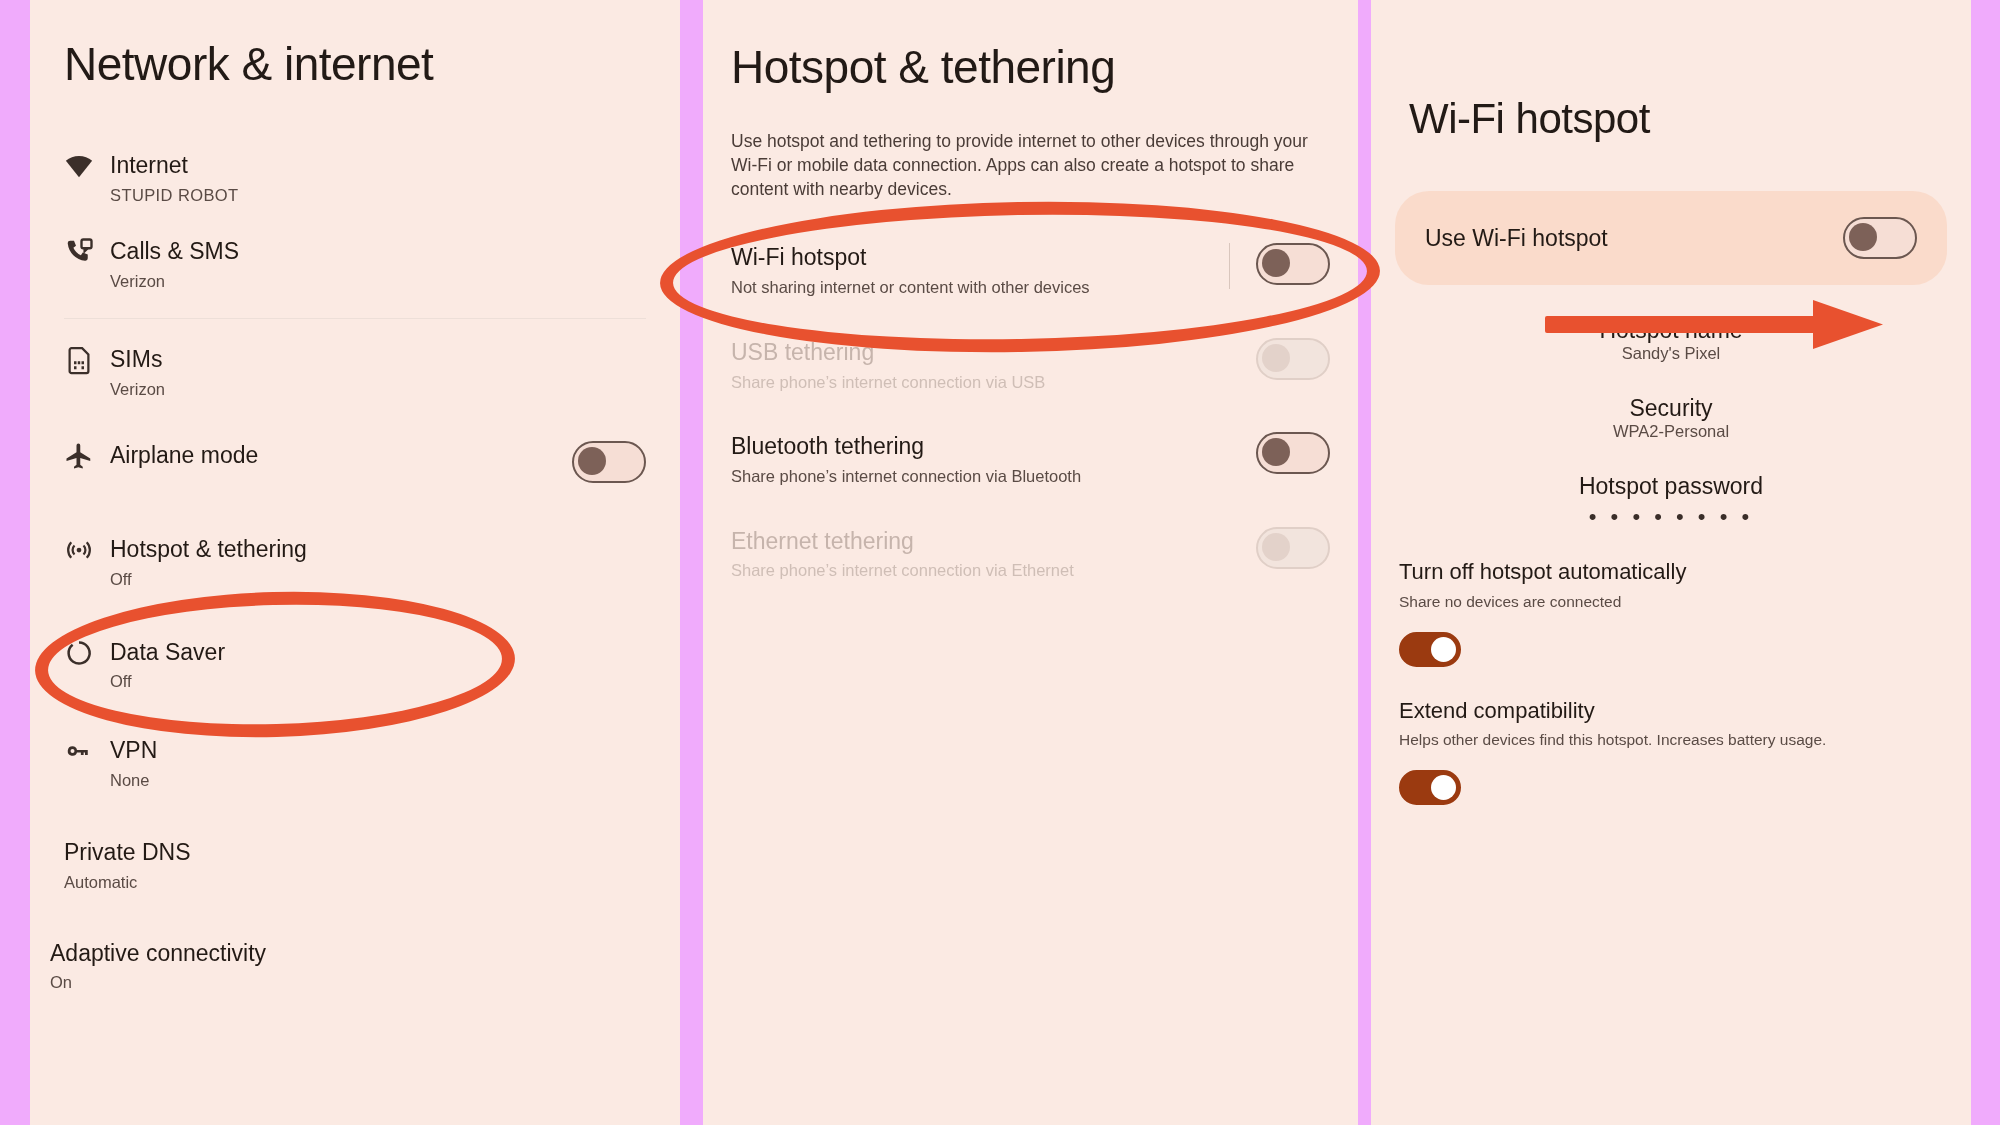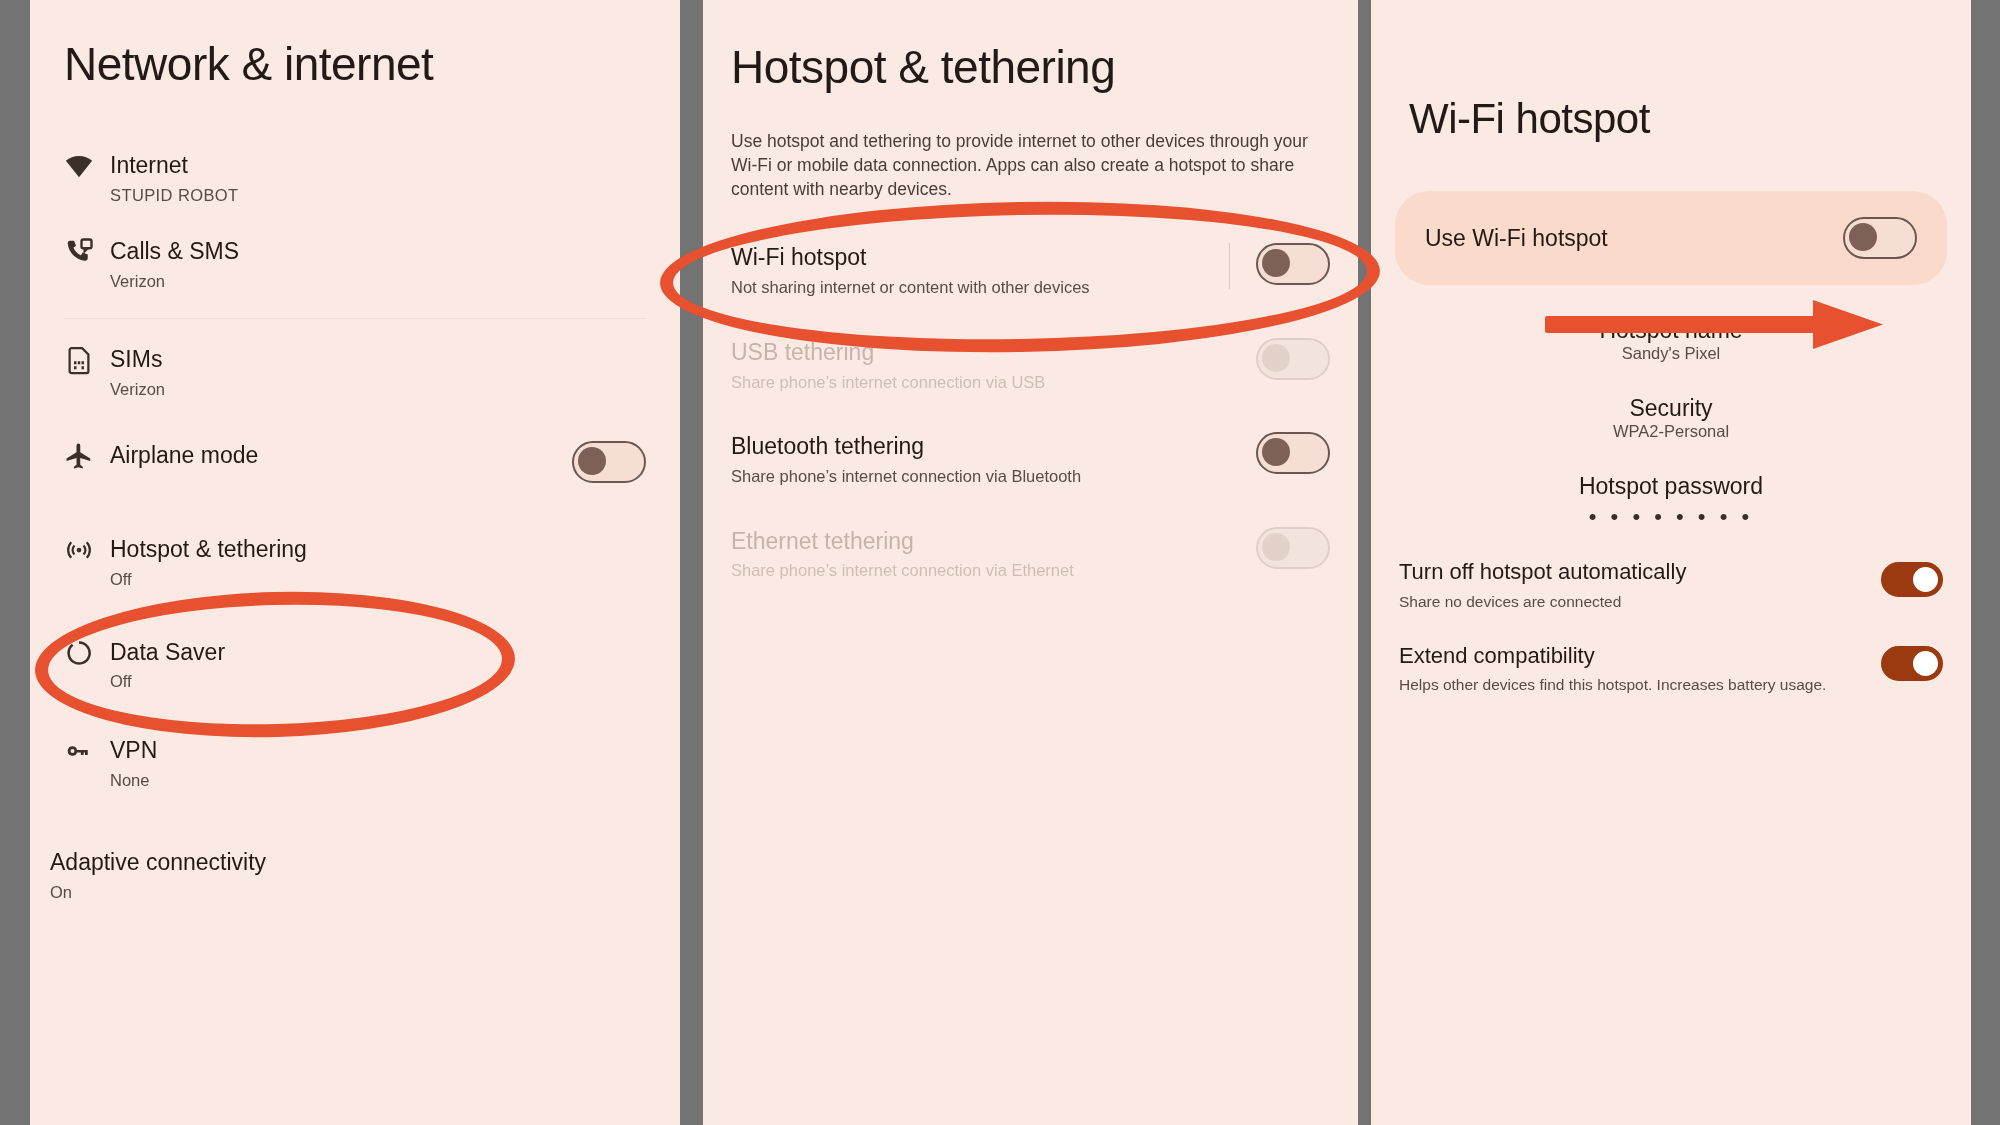--- a/index.html
+++ b/index.html
@@ -5,21 +5,21 @@
   * { box-sizing: border-box; margin: 0; padding: 0; }
   html, body {
     width: 2000px; height: 1125px;
     font-family: "Liberation Sans", sans-serif;
     background: #6050a8;
     overflow: hidden;
   }
   #root {
     position: relative;
     width: 2000px; height: 1125px;
-    background: #737373;
+    background: #f0abfc;
   }
 
   
   .panel {
     position: absolute;
     top: 0;
     height: 1125px;
     background: #fbeae3;
     overflow: hidden;
   }
@@ -171,21 +171,22 @@
     letter-spacing: 4px;
     color: #3a2e29;
     margin-top: 6px;
     line-height: 1;
   }
   .r-row {
     display: flex;
     align-items: flex-start;
     justify-content: space-between;
     margin: 30px 28px 0 28px;
-    gap: 30px;
+    gap: 16px;
+    flex-direction: column;
   }
   .r-row .txt { flex: 1 1 auto; }
   .r-row .t { font-size: 22px; color: #231a15; line-height: 1.25; }
   .r-row .s { font-size: 15.5px; color: #5a4b45; margin-top: 6px; line-height: 1.3; }
   .r-row .toggle { margin-top: 4px; }
 
   
   .annot {
     position: absolute;
     pointer-events: none;
@@ -311,20 +312,26 @@
           <svg width="30" height="30" viewBox="0 0 24 24" fill="#3b2f2a">
             <path d="M6.8 8.2a3.8 3.8 0 1 0 3.6 5h3.1v2h2.2v-2h1.1v2h2.2v-4.1h-8.6a3.8 3.8 0 0 0-3.6-2.9zm0 2.2a1.6 1.6 0 1 1 0 3.2 1.6 1.6 0 0 1 0-3.2z"></path>
           </svg>
         </div>
         <div class="row-text">
           <div class="row-title">VPN</div>
           <div class="row-sub">None</div>
         </div>
       </div>
 
+      <div class="row no-icon" style="padding-top:26px;padding-bottom:10px;">
+        <div class="row-text">
+          <div class="row-title">Private DNS</div>
+          <div class="row-sub">Automatic</div>
+        </div>
+      </div>
 
       <div class="row no-icon" style="padding-top:36px;padding-left:20px;">
         <div class="row-text">
           <div class="row-title">Adaptive connectivity</div>
           <div class="row-sub">On</div>
         </div>
       </div>
 
     </div>
   </div>

